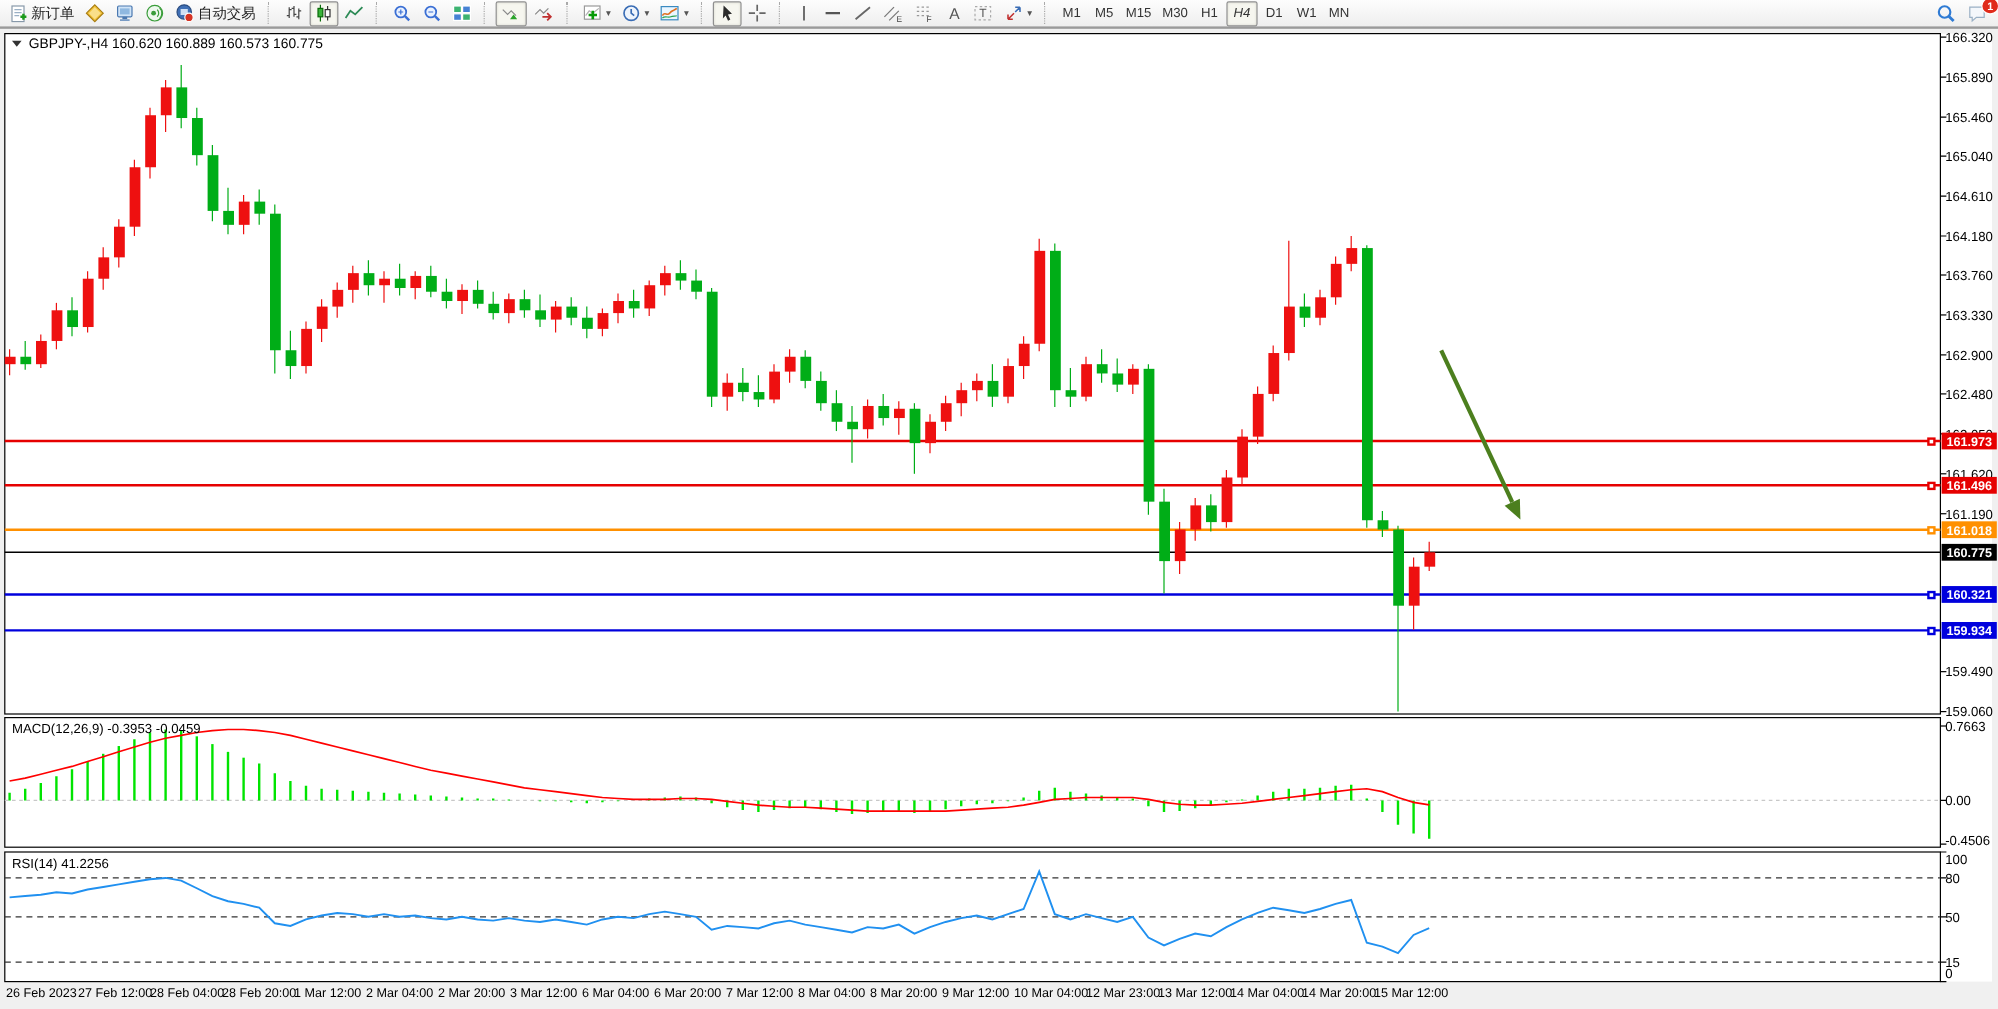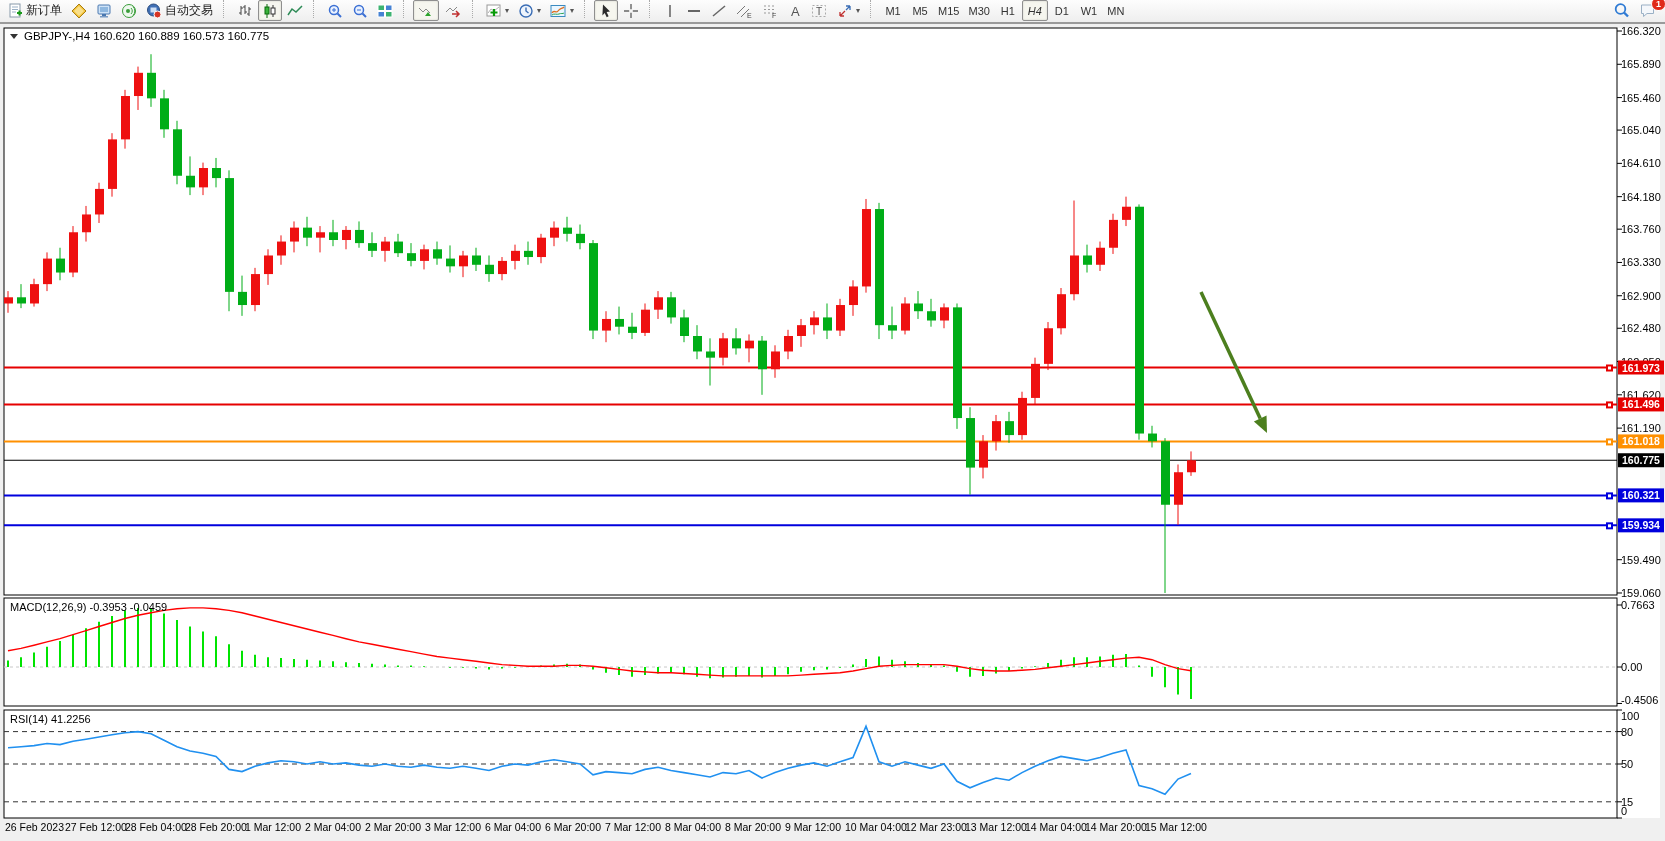--- a/index.html
+++ b/index.html
@@ -3,21 +3,21 @@
 <meta charset="utf-8">
 <style>
   html,body{margin:0;padding:0;background:#e8e8e8;}
   *{box-sizing:border-box;}
   .app{position:relative;width:1665px;height:841px;background:#f0f0f0;overflow:hidden;
        font-family:"Liberation Sans",sans-serif;}
   
   .toolbar{position:absolute;left:0;top:0;width:1665px;height:24px;
            background:linear-gradient(#fdfdfd,#eeeeee);
            border-bottom:2px solid #9a9a9a;
-           display:flex;align-items:flex-start;padding:0 4px;gap:1px;}
+           display:flex;align-items:center;padding:0 4px;gap:1px;}
   .tbtn{display:inline-flex;align-items:center;gap:3px;height:21px;padding:1px 3px;
         border:1px solid transparent;border-radius:2px;font-size:12px;color:#222;cursor:default;}
   .tbtn.pressed{border:1px solid #8f8f8f;background:#f6f6ef;box-shadow:inset 0 0 2px #cfcfc4;font-style:italic;}
   .tbtn svg{display:block;}
   .sep{width:6px;height:18px;border-left:1px dotted #aaa;margin:0 3px 0 5px;}
   .tf{min-width:26px;justify-content:center;font-size:11px;color:#333;}
   .caret{font-size:8px;color:#555;line-height:1;}
   .spacer{flex:1;}
   .badge{position:absolute;top:-4px;right:-6px;background:#e02a1a;color:#fff;font-size:9px;
          font-weight:bold;border-radius:7px;padding:1px 4px;border:1px solid #fff;}

